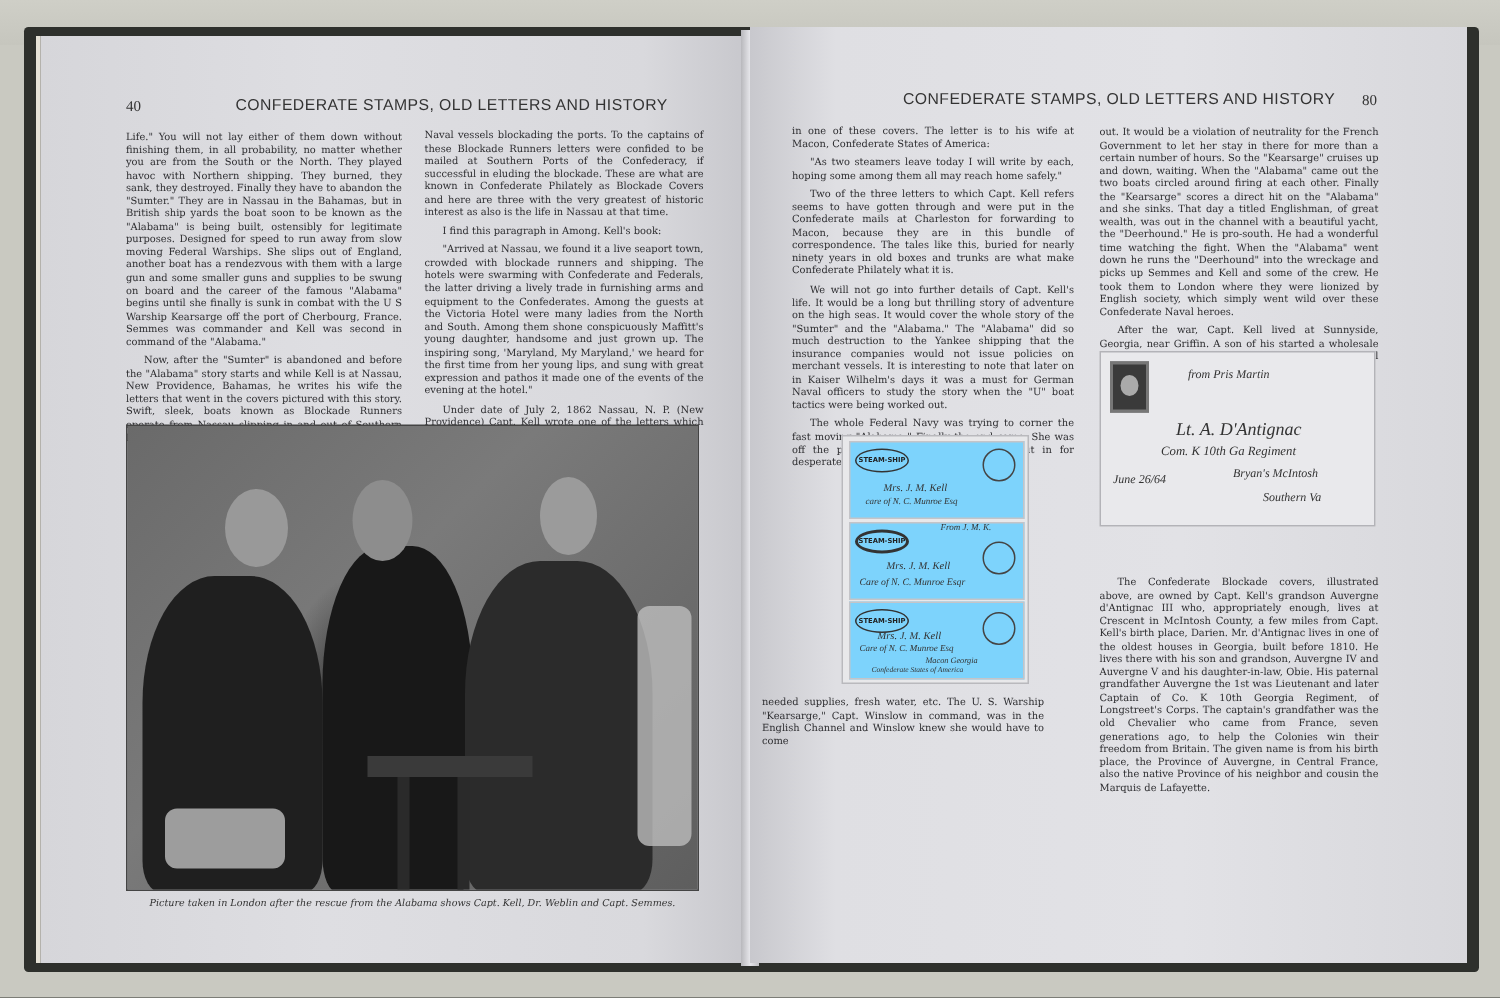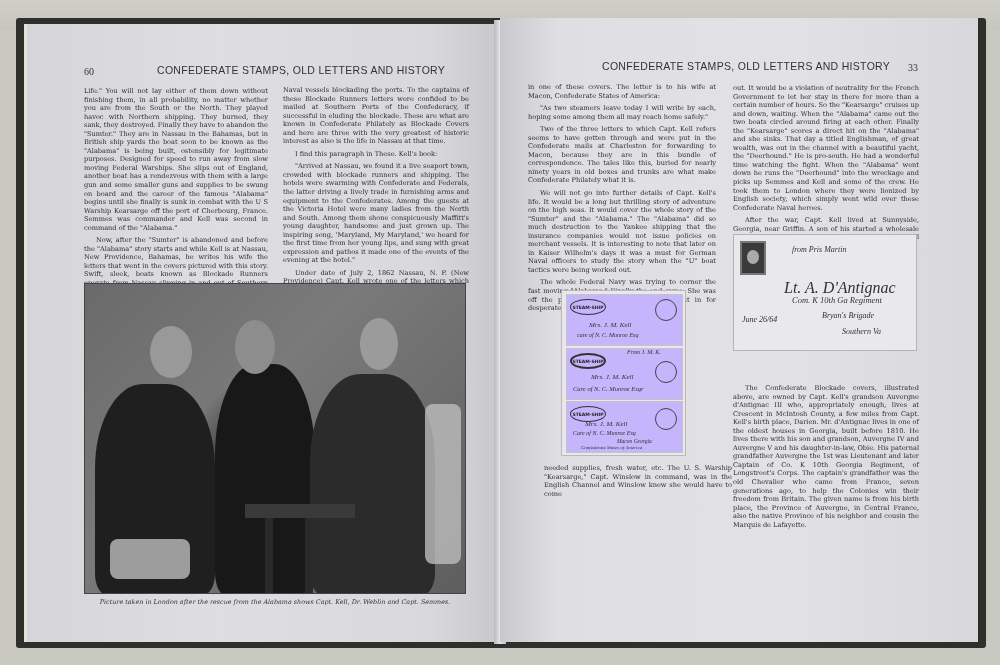--- a/index.html
+++ b/index.html
@@ -60,21 +60,21 @@
   .table { position: absolute; background: #2a2a2a; }
   .caption {
     position: absolute; left: 84px; top: 598px; width: 382px; text-align: center;
     font-style: italic; font-size: 6.4px; color: #333; font-family: "DejaVu Serif", serif;
   }
   .covers-stack {
     position: absolute; left: 561px; top: 290px; width: 125px; height: 166px;
     background: #e8e8ea; border: 1px solid #b9b9bd;
   }
   .env {
-    position: absolute; left: 4px; width: 117px; height: 52px; background: #c4b5fd;
+    position: absolute; left: 4px; width: 117px; height: 52px; background: #7dd3fc;
     border: 1px solid #c4c4c8;
   }
   .oval {
     position: absolute; border: 1.5px solid #333; border-radius: 50%;
     font-size: 4.5px; font-weight: bold; text-align: center; color: #222;
     font-family: "DejaVu Sans", sans-serif; display: flex; align-items: center; justify-content: center;
   }
   .postmark {
     position: absolute; width: 22px; height: 22px; border: 1.5px solid #444; border-radius: 50%;
   }
@@ -99,33 +99,33 @@
 <body>
 
 <div class="bg-top"></div>
 <div class="cover"></div>
 
 <div class="page page-left"></div>
 <div class="gutter"></div>
 
 <div class="page page-right"></div>
 
-<div class="page-num" style="left:84px; top:66px;">60</div>
+<div class="page-num" style="left:84px; top:66px;">40</div>
 <div class="running-head" style="left:157px; top:64px;">CONFEDERATE STAMPS, OLD LETTERS AND HISTORY</div>
 
 <div class="running-head" style="left:602px; top:60px;">CONFEDERATE STAMPS, OLD LETTERS AND HISTORY</div>
-<div class="page-num" style="left:908px; top:62px;">33</div>
+<div class="page-num" style="left:908px; top:62px;">80</div>
 
 <div class="col" style="left:84px; top:87px; width:184px;">
   <p>Life." You will not lay either of them down without finishing them, in all probability, no matter whether you are from the South or the North. They played havoc with Northern shipping. They burned, they sank, they destroyed. Finally they have to abandon the "Sumter." They are in Nassau in the Bahamas, but in British ship yards the boat soon to be known as the "Alabama" is being built, ostensibly for legitimate purposes. Designed for speed to run away from slow moving Federal Warships. She slips out of England, another boat has a rendezvous with them with a large gun and some smaller guns and supplies to be swung on board and the career of the famous "Alabama" begins until she finally is sunk in combat with the U S Warship Kearsarge off the port of Cherbourg, France. Semmes was commander and Kell was second in command of the "Alabama."</p>
   <p class="indent">Now, after the "Sumter" is abandoned and before the "Alabama" story starts and while Kell is at Nassau, New Providence, Bahamas, he writes his wife the letters that went in the covers pictured with this story. Swift, sleek, boats known as Blockade Runners operate from Nassau slipping in and out of Southern Ports and dodging U. S.</p>
 </div>
 <div class="col" style="left:283px; top:86px; width:186px;">
   <p>Naval vessels blockading the ports. To the captains of these Blockade Runners letters were confided to be mailed at Southern Ports of the Confederacy, if successful in eluding the blockade. These are what are known in Confederate Philately as Blockade Covers and here are three with the very greatest of historic interest as also is the life in Nassau at that time.</p>
-  <p class="indent">I find this paragraph in These. Kell's book:</p>
+  <p class="indent">I find this paragraph in Among. Kell's book:</p>
   <p class="indent">"Arrived at Nassau, we found it a live seaport town, crowded with blockade runners and shipping. The hotels were swarming with Confederate and Federals, the latter driving a lively trade in furnishing arms and equipment to the Confederates. Among the guests at the Victoria Hotel were many ladies from the North and South. Among them shone conspicuously Maffitt's young daughter, handsome and just grown up. The inspiring song, 'Maryland, My Maryland,' we heard for the first time from her young lips, and sung with great expression and pathos it made one of the events of the evening at the hotel."</p>
   <p class="indent">Under date of July 2, 1862 Nassau, N. P. (New Providence) Capt. Kell wrote one of the letters which was</p>
 </div>
 
 <div class="photo">
   <div class="figure" style="left:10px; top:100px; width:120px; height:211px;"></div>
   <div class="head" style="left:65px; top:42px; width:42px; height:52px; background:#999;"></div>
   <div class="figure" style="left:130px; top:80px; width:100px; height:231px; background:#181818;"></div>
   <div class="head" style="left:150px; top:36px; width:40px; height:54px; background:#8d8d8d;"></div>
   <div class="figure" style="left:225px; top:90px; width:125px; height:221px; background:#2b2b2b;"></div>
@@ -163,36 +163,36 @@
   <div class="env" style="top:110px;">
     <div class="oval" style="left:3px; top:4px; width:36px; height:16px;">STEAM-SHIP</div>
     <div class="postmark" style="left:88px; top:6px;"></div>
     <div class="script" style="left:18px; top:18px; font-size:7px;">Mrs. J. M. Kell</div>
     <div class="script" style="left:6px; top:28px; font-size:6px;">Care of N. C. Munroe Esq</div>
     <div class="script" style="left:50px; top:36px; font-size:5.5px;">Macon Georgia</div>
     <div class="script" style="left:14px; top:43px; font-size:5px;">Confederate States of America</div>
   </div>
 </div>
 
-<div class="col" style="left:544px; top:464px; width:188px;">
+<div class="col" style="left:508px; top:464px; width:188px;">
   <p>needed supplies, fresh water, etc. The U. S. Warship "Kearsarge," Capt. Winslow in command, was in the English Channel and Winslow knew she would have to come</p>
 </div>
 
 <div class="col" style="left:733px; top:84px; width:186px;">
   <p>out. It would be a violation of neutrality for the French Government to let her stay in there for more than a certain number of hours. So the "Kearsarge" cruises up and down, waiting. When the "Alabama" came out the two boats circled around firing at each other. Finally the "Kearsarge" scores a direct hit on the "Alabama" and she sinks. That day a titled Englishman, of great wealth, was out in the channel with a beautiful yacht, the "Deerhound." He is pro-south. He had a wonderful time watching the fight. When the "Alabama" went down he runs the "Deerhound" into the wreckage and picks up Semmes and Kell and some of the crew. He took them to London where they were lionized by English society, which simply went wild over these Confederate Naval heroes.</p>
   <p class="indent">After the war, Capt. Kell lived at Sunnyside, Georgia, near Griffin. A son of his started a wholesale grocery house here which still is operating as H. V. Kell &amp; Co.</p>
 </div>
 
 <div class="single-cover">
   <div class="stamp">
       <div class="stamp-inner"></div>
     </div>
   <div class="script" style="left:58px; top:10px; font-size:8px;">from Pris Martin</div>
-  <div class="script" style="left:50px; top:44px; font-size:16px;">Lt. A. D'Antignac</div>
-  <div class="script" style="left:58px; top:60px; font-size:8.5px;">Com. K 10th Ga Regiment</div>
-  <div class="script" style="left:88px; top:76px; font-size:8px;">Bryan's Brigade</div>
+  <div class="script" style="left:50px; top:44px; font-size:12px;">Lt. A. D'Antignac</div>
+  <div class="script" style="left:40px; top:60px; font-size:8.5px;">Com. K 10th Ga Regiment</div>
+  <div class="script" style="left:88px; top:76px; font-size:8px;">Bryan's McIntosh</div>
   <div class="script" style="left:108px; top:92px; font-size:8px;">Southern Va</div>
   <div class="script" style="left:8px; top:80px; font-size:8px;">June 26/64</div>
 </div>
 
 <div class="col" style="left:733px; top:384px; width:186px;">
   <p class="indent">The Confederate Blockade covers, illustrated above, are owned by Capt. Kell's grandson Auvergne d'Antignac III who, appropriately enough, lives at Crescent in McIntosh County, a few miles from Capt. Kell's birth place, Darien. Mr. d'Antignac lives in one of the oldest houses in Georgia, built before 1810. He lives there with his son and grandson, Auvergne IV and Auvergne V and his daughter-in-law, Obie. His paternal grandfather Auvergne the 1st was Lieutenant and later Captain of Co. K 10th Georgia Regiment, of Longstreet's Corps. The captain's grandfather was the old Chevalier who came from France, seven generations ago, to help the Colonies win their freedom from Britain. The given name is from his birth place, the Province of Auvergne, in Central France, also the native Province of his neighbor and cousin the Marquis de Lafayette.</p>
 </div>
 
 </body></html>

